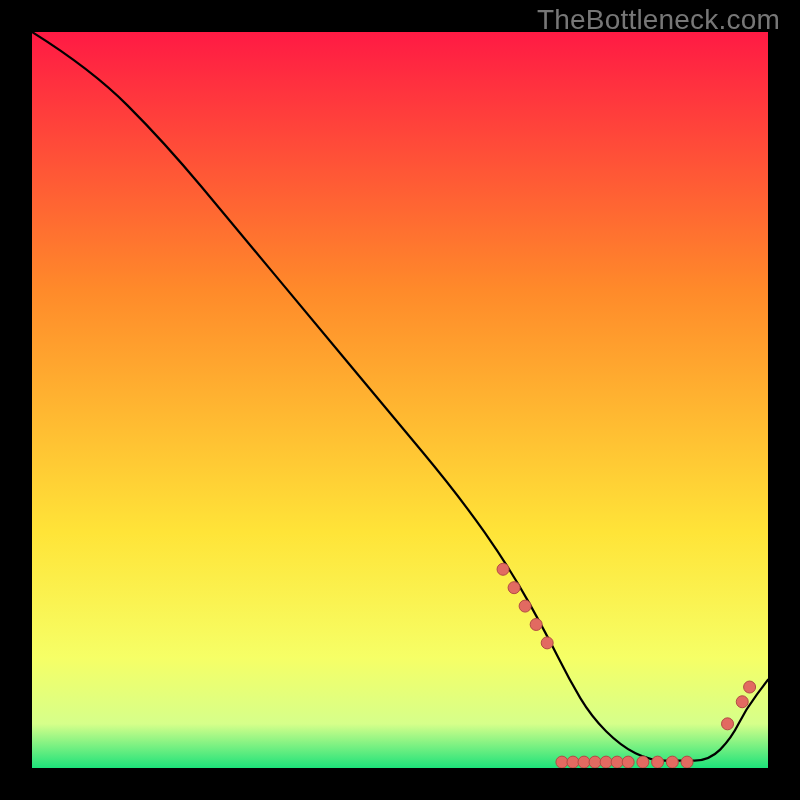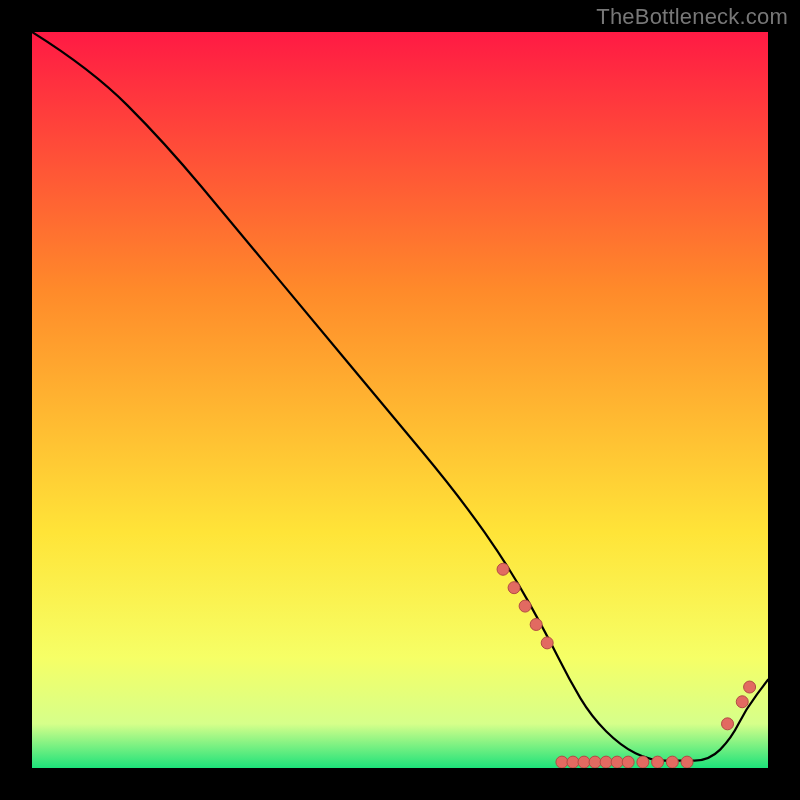--- a/index.html
+++ b/index.html
@@ -13,23 +13,23 @@
   }
   .stage {
     position: relative;
     width: 800px;
     height: 800px;
     background: #000;
   }
   .watermark {
     position: absolute;
     top: 4px;
-    right: 12px;
+    right: 20px;
     color: #777;
-    font-size: 22px;
+    font-size: 28px;
     letter-spacing: 0.2px;
     font-weight: 400;
     user-select: none;
   }
   .plot {
     position: absolute;
     left: 32px;
     top: 32px;
     width: 736px;
     height: 736px;

